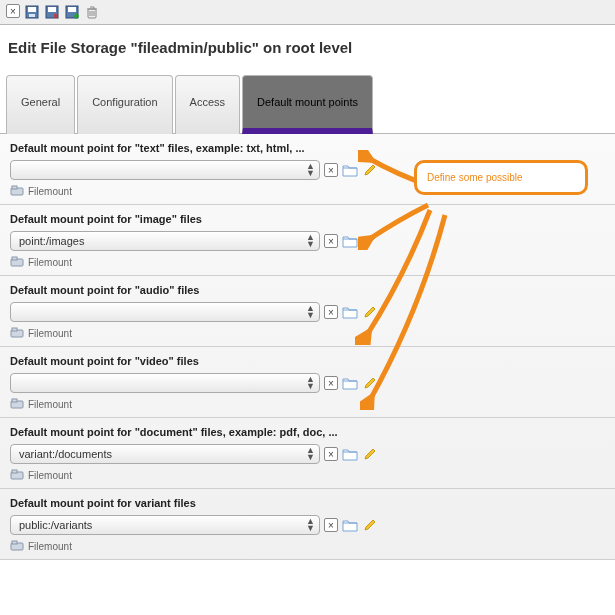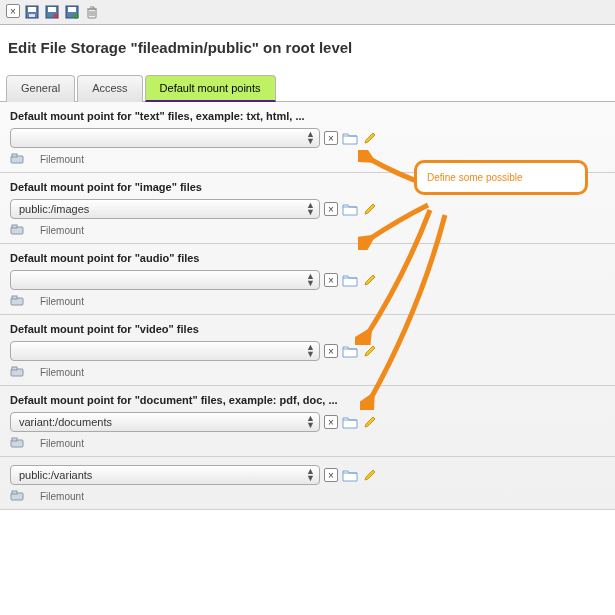--- a/index.html
+++ b/index.html
@@ -29,36 +29,36 @@
     font-weight: bold;
     padding: 14px 8px 18px 8px;
     color: #333;
   }
   .tabs {
     display: flex;
     padding-left: 6px;
     border-bottom: 1px solid #b7b7b7;
   }
   .tab {
-    padding: 6px 14px;
+    padding: 20px 14px;
     font-size: 11px;
     color: #444;
     background: linear-gradient(#f7f7f7,#e3e3e3);
     border: 1px solid #b7b7b7;
     border-bottom: none;
     margin-right: 2px;
     border-top-left-radius: 4px;
     border-top-right-radius: 4px;
     cursor: pointer;
     position: relative;
     top: 1px;
   }
   .tab.active {
-    background: #bef264;
-    border-bottom: 2px solid #4c1d95;
+    background: #737373;
+    border-bottom: 6px solid #4c1d95;
     color: #000;
   }
   .content {
     padding: 0;
     background: linear-gradient(#fafafa,#f0f0f0);
   }
   .section {
     border-bottom: 1px solid #cfcfcf;
     padding: 8px 10px 6px 10px;
   }
@@ -100,21 +100,21 @@
   }
   .box-x {
     border: 1px solid #888;
     font-size: 10px;
     color: #444;
     width: 14px; height: 14px;
     border-radius: 2px;
     background:#fff;
   }
   .filemount-row {
-    display: flex; align-items: center; gap: 16px;
+    display: flex; align-items: center; gap: 4px;
     font-size: 10px; color: #666;
     margin-top: 2px;
   }
   .fm-icon {
     width: 14px; height: 14px;
     display:inline-flex;align-items:center;justify-content:center;
   }
   
   .callout {
     position: absolute;
@@ -163,20 +163,21 @@
         <path d="M2 4 h10 M5 2 h4 v2" fill="none" stroke="#888"></path>
         <path d="M5 6 v5 M7 6 v5 M9 6 v5" stroke="#888"></path>
       </svg>
   </span>
 </div>
 
 <h1 class="page-title">Edit File Storage "fileadmin/public" on root level</h1>
 
 <div class="tabs">
   <div class="tab">General</div>
+  <div class="tab">Configuration</div>
   <div class="tab">Access</div>
   <div class="tab active">Default mount points</div>
 </div>
 
 <div class="content" id="sections-host">
     <div class="section">
     <span class="sec-label">Default mount point for "text" files, example: txt, html, ...</span>
     <div class="row">
       <div class="select">
         <span></span>
@@ -205,21 +206,21 @@
             <rect x="2" y="1" width="5" height="3" fill="#cfd8e2" stroke="#8a98aa"></rect>
           </svg>
       </span>
       <span>Filemount</span>
     </div>
     </div>
     <div class="section">
     <span class="sec-label">Default mount point for "image" files</span>
     <div class="row">
       <div class="select">
-        <span>public:/images</span>
+        <span>point:/images</span>
         <span class="sel-arrows">
             <span>▲</span>
             <span>▼</span>
           </span>
       </div>
       <span class="mini box-x">×</span>
       <span class="mini">
         <svg width="16" height="14" viewBox="0 0 16 14">
             <path d="M1 3 h5 l1 2 h8 v8 h-14 z" fill="#fff" stroke="#7aa4d6"></path>
             <path d="M1 5 h14" stroke="#7aa4d6"></path>
@@ -334,20 +335,21 @@
       <span class="fm-icon">
         <svg width="14" height="12" viewBox="0 0 14 12">
             <rect x="1" y="3" width="12" height="7" rx="1" fill="#cfd8e2" stroke="#8a98aa"></rect>
             <rect x="2" y="1" width="5" height="3" fill="#cfd8e2" stroke="#8a98aa"></rect>
           </svg>
       </span>
       <span>Filemount</span>
     </div>
     </div>
     <div class="section">
+    <span class="sec-label">Default mount point for variant files</span>
     <div class="row">
       <div class="select">
         <span>public:/variants</span>
         <span class="sel-arrows">
             <span>▲</span>
             <span>▼</span>
           </span>
       </div>
       <span class="mini box-x">×</span>
       <span class="mini">

